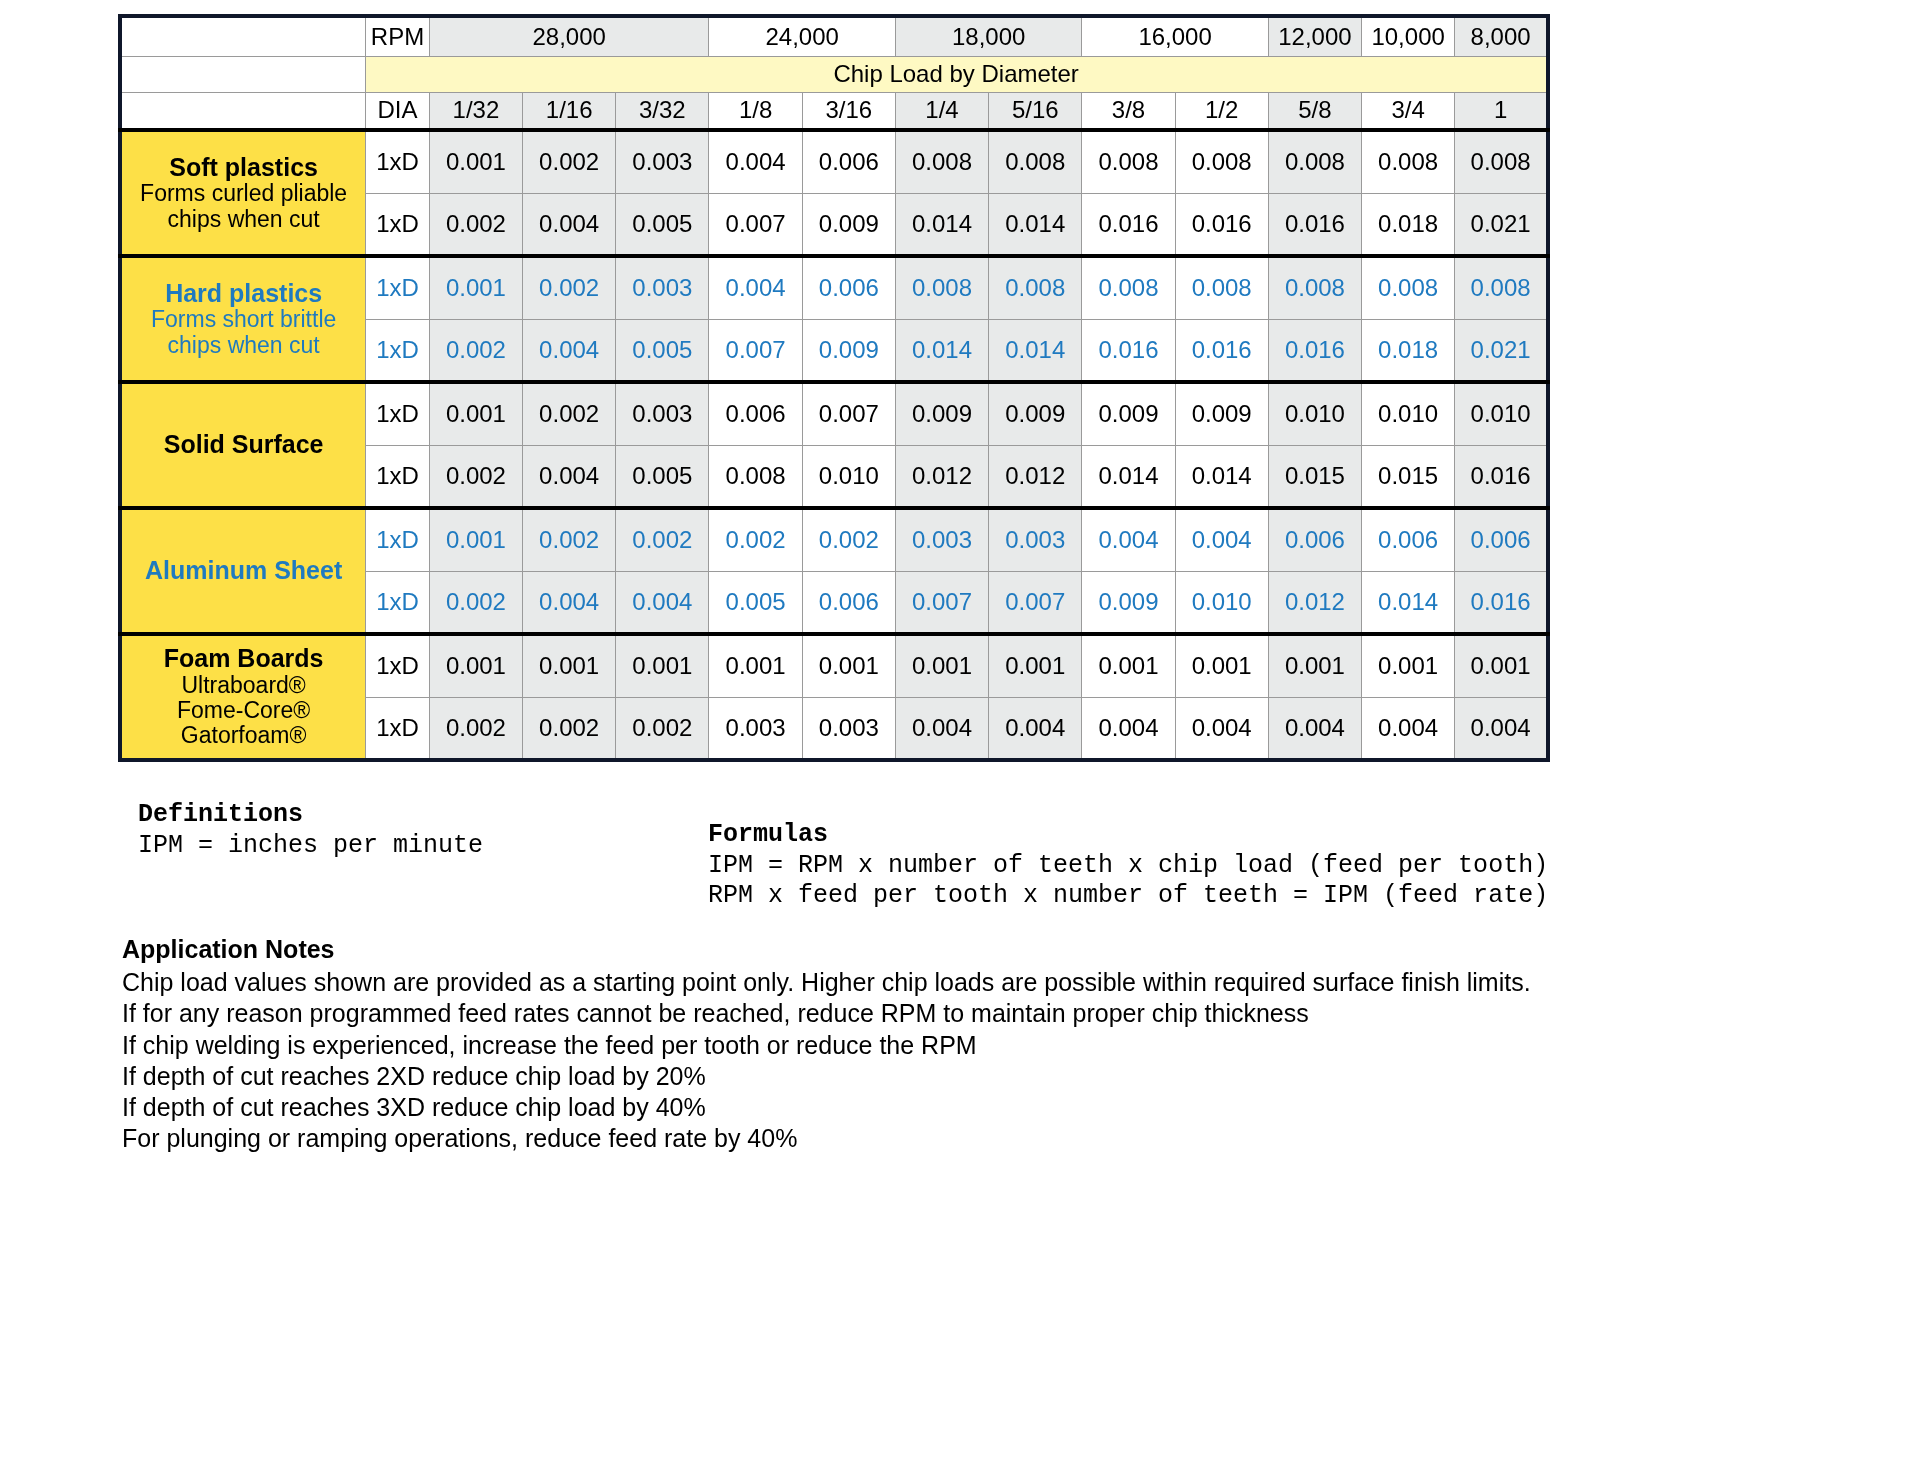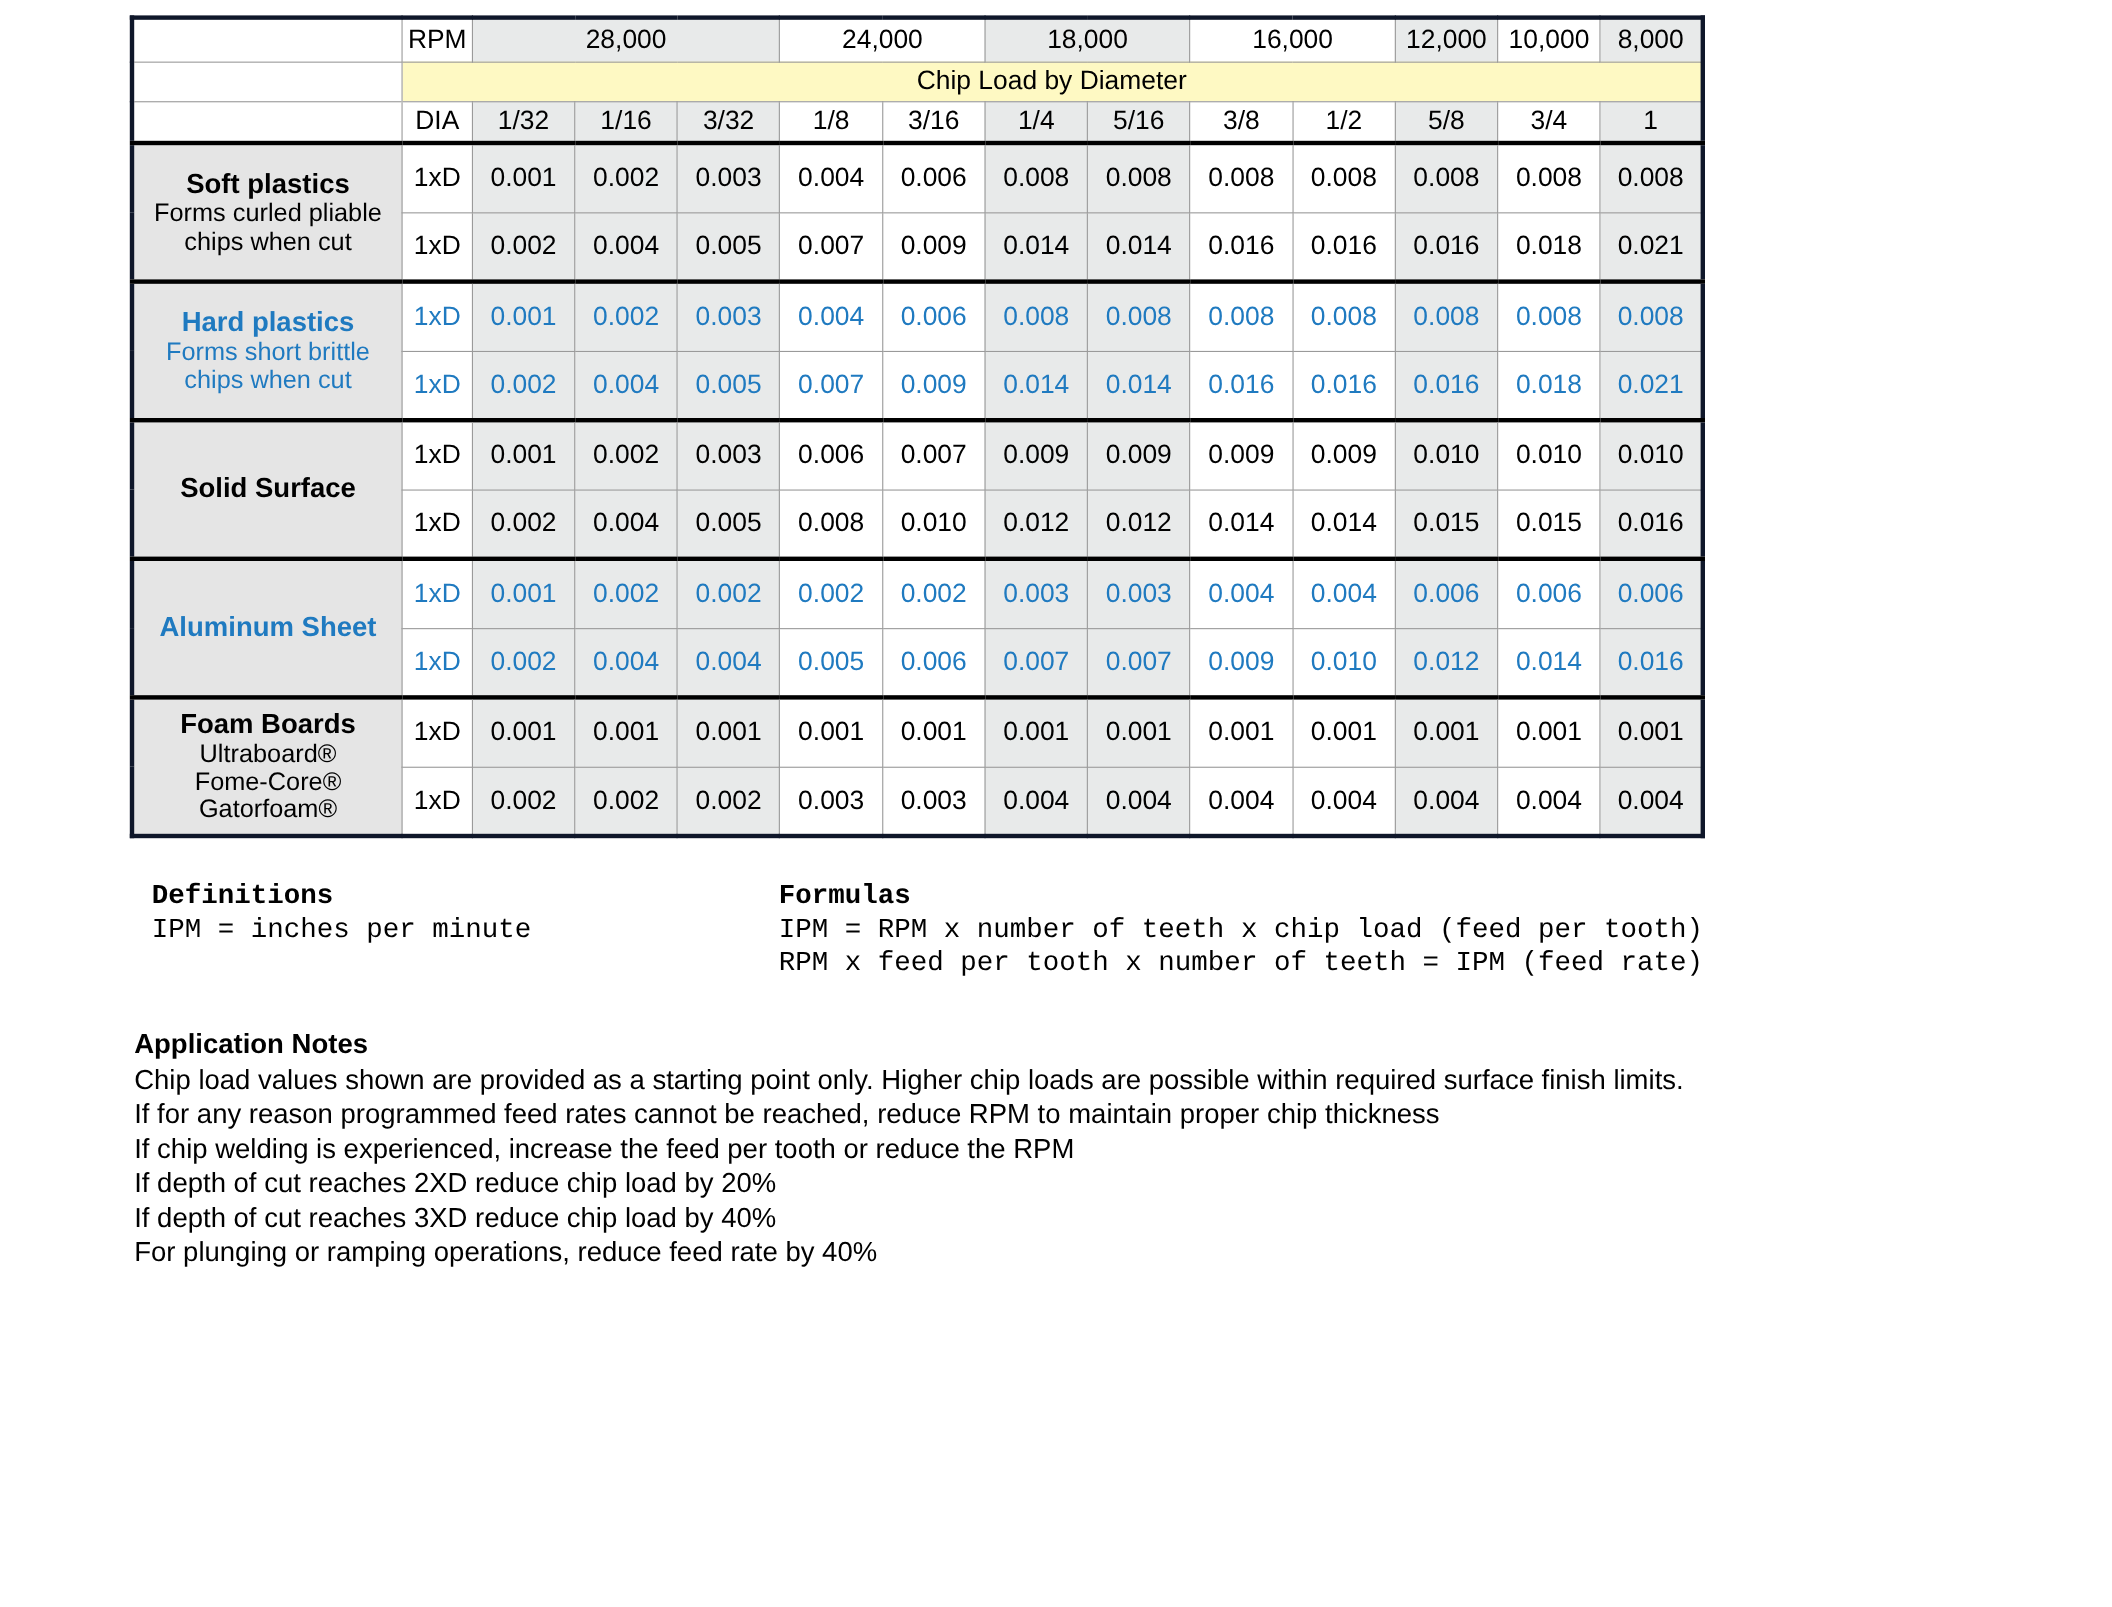--- a/index.html
+++ b/index.html
@@ -54,33 +54,33 @@
   .dia-row td { height: 38px; font-size: 24px; }
   .dia-row td.matcell { background:#fff; border-left:none; }
 
   .thickline td { border-top: 4px solid #000 !important; }
 
   .datacell { height: 63px; font-size: 25px; }
   .matcell {
     font-size: 23px;
     text-align: center;
     vertical-align: middle;
-    background: #e5e5e5;
+    background: #fde047;
     border-left: none;
     padding: 2px 6px;
   }
   .mat-title { font-weight: bold; font-size: 25px; display:block; }
   .mat-sub { font-size: 23px; display:block; }
   .blue { color: #1f7ac0; }
 
   
   .lower { position: absolute; left: 138px; top: 800px; width: 1700px; font-family: Liberation Mono, monospace; }
   .defs-wrap { display: flex; }
   .defs { width: 570px; }
-  .forms { width: 1000px; }
+  .forms { width: 1000px; margin-top: 20px; }
   .blk-head { font-weight: bold; font-size: 25px; margin-bottom: 2px; }
   .blk-line { font-size: 25px; line-height: 1.18; }
   .notes { position: absolute; left: 122px; top: 935px; width: 1720px; }
   .notes .blk-head { margin-bottom: 3px; }
   .notes .blk-line { line-height: 1.25; }
 </style>
 </head>
 <body>
 
 <div class="page">

